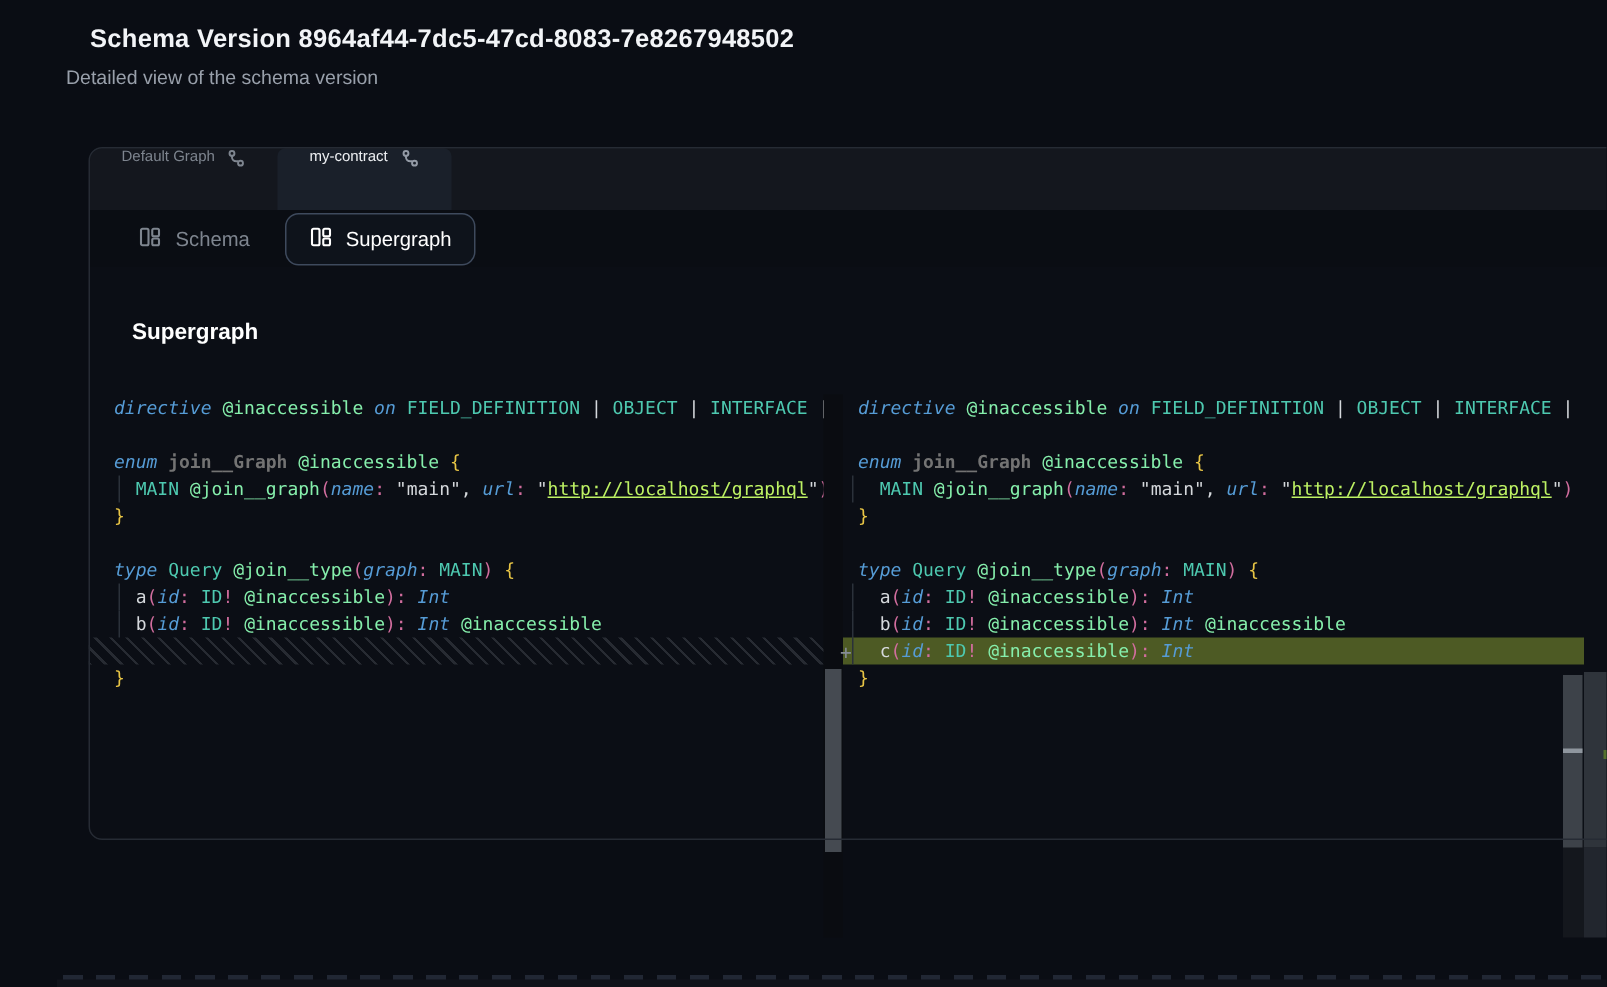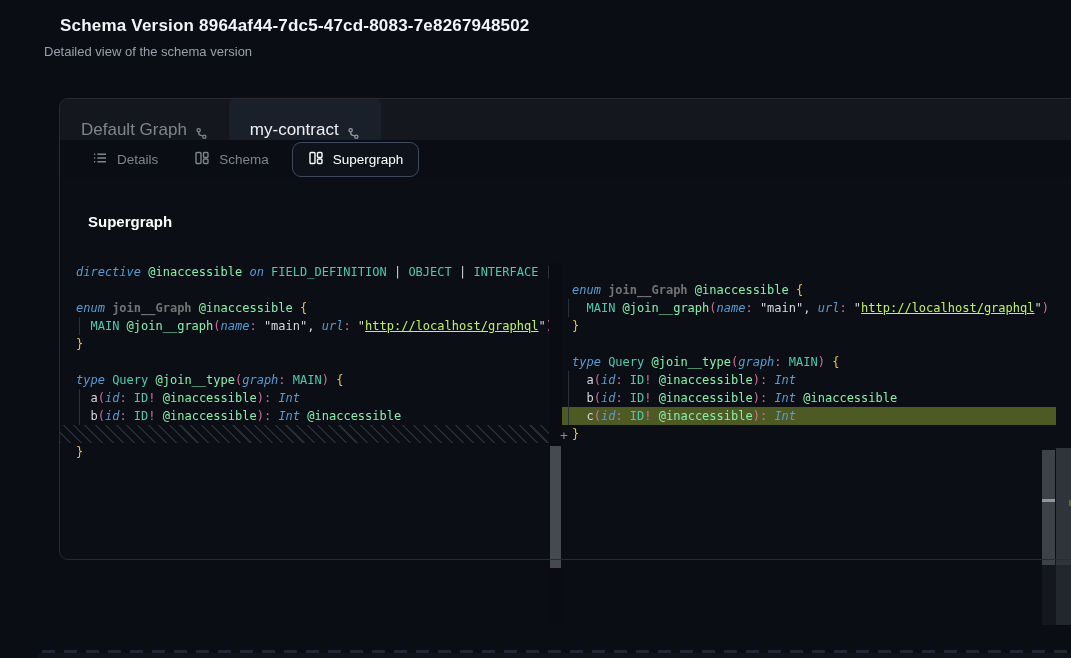--- a/index.html
+++ b/index.html
@@ -11,21 +11,21 @@
   .hdr-sub{position:absolute;left:6px;top:44px;font-size:13px;color:#99a0ab;}
 
   
   .card-bg{position:absolute;left:21px;top:98px;width:1034px;height:462px;background:#0b0e15;border-radius:9px;}
   .card-border{position:absolute;left:21px;top:98px;width:1034px;height:462px;border:1px solid #262b34;
                border-radius:9px;pointer-events:none;z-index:6;box-sizing:border-box;}
 
   
   .tabbar{position:absolute;left:22px;top:99px;width:1032px;height:41px;background:#14171e;
           border-radius:8px 8px 0 0;display:flex;z-index:2;}
-  .tab{display:flex;align-items:flex-end;gap:8px;padding:0 21px;font-size:17px;color:#7e858f;cursor:pointer;}
+  .tab{display:flex;align-items:flex-start;gap:8px;padding:0 21px;font-size:10px;color:#7e858f;cursor:pointer;}
   .tab.active{background:#1a202a;color:#edeff2;border-radius:5px 5px 0 0;}
   .tab .ficon{color:#7e858f;display:flex;}
   .tab.active .ficon{color:#949ba6;}
 
   
   .subtabbar{position:absolute;left:22px;top:140px;width:1032px;height:38px;background:#0a0d13;
              display:flex;align-items:center;padding-left:19px;gap:10px;z-index:2;box-sizing:border-box;}
   .subtab{display:flex;align-items:center;gap:9px;font-size:13.5px;color:#7e858f;padding:7px 13px;cursor:pointer;}
   .subtab svg{flex:none;}
   .subtab.active{border:1px solid #3e4a5d;border-radius:9px;background:#0e131b;color:#ffffff;padding:7px 15px;}
@@ -106,28 +106,20 @@
             <circle cx="11.5" cy="12" r="2"></circle>
           <path d="M4.5 6v1.2c0 2 1.6 3.3 3.6 3.3h1.4"></path>
         </svg>
       </span>
     </div>
   </div>
 
   <div class="subtabbar">
     <div class="subtab">
       <span>
-        <svg width="16" height="16" viewBox="0 0 16 16" fill="none" stroke="currentColor" stroke-width="1.5">
-          <path d="M2 4.2h1.2M5.4 4.2H14M2 8h1.2M5.4 8H14M2 11.8h1.2M5.4 11.8H14"></path>
-        </svg>
-      </span>
-      <span>Details</span>
-    </div>
-    <div class="subtab">
-      <span>
         <svg width="16" height="16" viewBox="0 0 16 16" fill="none" stroke="currentColor" stroke-width="1.4">
           <rect x="2" y="2.5" width="5" height="11" rx="1"></rect>
           <rect x="9.5" y="2.5" width="4.5" height="5" rx="1"></rect>
           <rect x="9.5" y="9" width="4.5" height="4.5" rx="1"></rect>
         </svg>
       </span>
       <span>Schema</span>
     </div>
     <div class="subtab active">
       <span>
@@ -151,20 +143,21 @@
       <div class="code-line g"><span class="tk-txt">  </span><span class="tk-typ">MAIN </span><span class="tk-dir">@join__graph</span><span class="tk-pun">(</span><span class="tk-kw">name</span><span class="tk-pun">:</span><span class="tk-txt"> "main", </span><span class="tk-kw">url</span><span class="tk-pun">:</span><span class="tk-txt"> "</span><span class="tk-link">http://localhost/graphql</span><span class="tk-txt">"</span><span class="tk-pun">)</span></div>
       <div class="code-line"><span class="tk-brc">}</span></div>
       <div class="code-line"></div>
       <div class="code-line"><span class="tk-kw">type </span><span class="tk-typ">Query </span><span class="tk-dir">@join__type</span><span class="tk-pun">(</span><span class="tk-kw">graph</span><span class="tk-pun">:</span><span class="tk-txt"> </span><span class="tk-typ">MAIN</span><span class="tk-pun">)</span><span class="tk-txt"> </span><span class="tk-brc">{</span></div>
       <div class="code-line g"><span class="tk-txt">  a</span><span class="tk-pun">(</span><span class="tk-kw">id</span><span class="tk-pun">:</span><span class="tk-txt"> </span><span class="tk-typ">ID</span><span class="tk-pun">!</span><span class="tk-txt"> </span><span class="tk-dir">@inaccessible</span><span class="tk-pun">):</span><span class="tk-txt"> </span><span class="tk-kw">Int</span></div>
       <div class="code-line g"><span class="tk-txt">  b</span><span class="tk-pun">(</span><span class="tk-kw">id</span><span class="tk-pun">:</span><span class="tk-txt"> </span><span class="tk-typ">ID</span><span class="tk-pun">!</span><span class="tk-txt"> </span><span class="tk-dir">@inaccessible</span><span class="tk-pun">):</span><span class="tk-txt"> </span><span class="tk-kw">Int </span><span class="tk-dir">@inaccessible</span></div>
       <div class="code-line hatch"></div>
       <div class="code-line"><span class="tk-brc">}</span></div>
     </div>
   <div class="pane pane-right">
+      <div class="code-line"><span class="tk-kw">directive </span><span class="tk-dir">@inaccessible </span><span class="tk-kw">on </span><span class="tk-typ">FIELD_DEFINITION </span><span class="tk-txt">| </span><span class="tk-typ">OBJECT </span><span class="tk-txt">| </span><span class="tk-typ">INTERFACE </span><span class="tk-txt">|</span></div>
       <div class="code-line"></div>
       <div class="code-line"><span class="tk-kw">enum </span><span class="tk-bold">join__Graph </span><span class="tk-dir">@inaccessible </span><span class="tk-brc">{</span></div>
       <div class="code-line g"><span class="tk-txt">  </span><span class="tk-typ">MAIN </span><span class="tk-dir">@join__graph</span><span class="tk-pun">(</span><span class="tk-kw">name</span><span class="tk-pun">:</span><span class="tk-txt"> "main", </span><span class="tk-kw">url</span><span class="tk-pun">:</span><span class="tk-txt"> "</span><span class="tk-link">http://localhost/graphql</span><span class="tk-txt">"</span><span class="tk-pun">)</span></div>
       <div class="code-line"><span class="tk-brc">}</span></div>
       <div class="code-line"></div>
       <div class="code-line"><span class="tk-kw">type </span><span class="tk-typ">Query </span><span class="tk-dir">@join__type</span><span class="tk-pun">(</span><span class="tk-kw">graph</span><span class="tk-pun">:</span><span class="tk-txt"> </span><span class="tk-typ">MAIN</span><span class="tk-pun">)</span><span class="tk-txt"> </span><span class="tk-brc">{</span></div>
       <div class="code-line g"><span class="tk-txt">  a</span><span class="tk-pun">(</span><span class="tk-kw">id</span><span class="tk-pun">:</span><span class="tk-txt"> </span><span class="tk-typ">ID</span><span class="tk-pun">!</span><span class="tk-txt"> </span><span class="tk-dir">@inaccessible</span><span class="tk-pun">):</span><span class="tk-txt"> </span><span class="tk-kw">Int</span></div>
       <div class="code-line g"><span class="tk-txt">  b</span><span class="tk-pun">(</span><span class="tk-kw">id</span><span class="tk-pun">:</span><span class="tk-txt"> </span><span class="tk-typ">ID</span><span class="tk-pun">!</span><span class="tk-txt"> </span><span class="tk-dir">@inaccessible</span><span class="tk-pun">):</span><span class="tk-txt"> </span><span class="tk-kw">Int </span><span class="tk-dir">@inaccessible</span></div>
       <div class="code-line hl g"><span class="tk-txt">  c</span><span class="tk-pun">(</span><span class="tk-kw">id</span><span class="tk-pun">:</span><span class="tk-txt"> </span><span class="tk-typ">ID</span><span class="tk-pun">!</span><span class="tk-txt"> </span><span class="tk-dir">@inaccessible</span><span class="tk-pun">):</span><span class="tk-txt"> </span><span class="tk-kw">Int</span></div>
       <div class="code-line"><span class="tk-brc">}</span></div>

